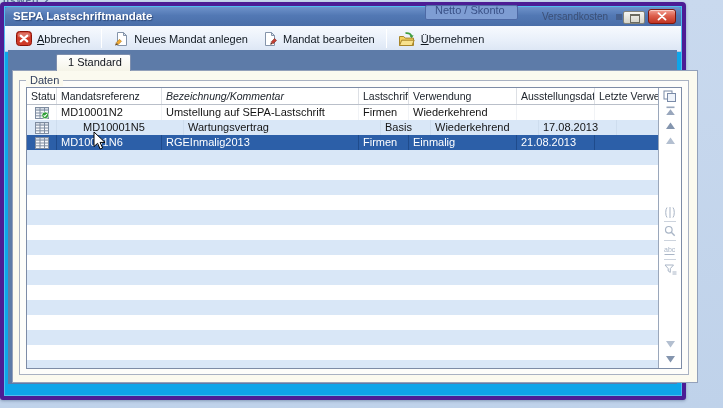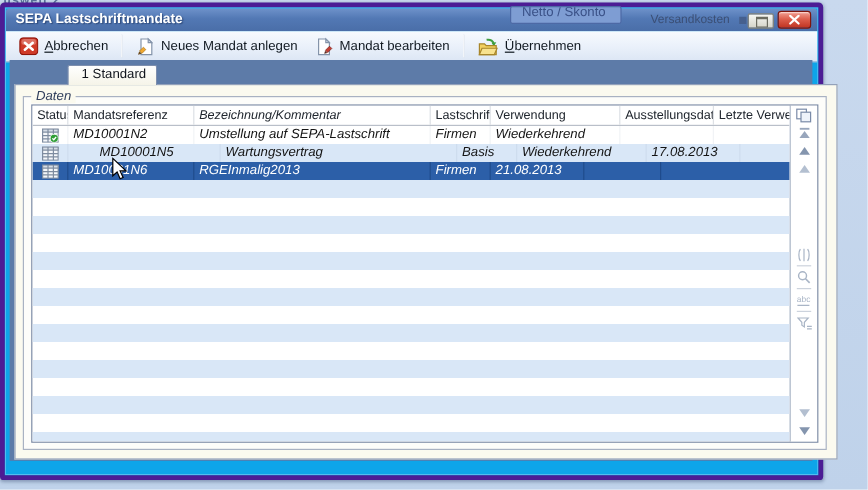--- a/index.html
+++ b/index.html
@@ -52,30 +52,30 @@
   .client { position:absolute; left:4px; right:5px; top:44px; bottom:12px; background:#5d7ba8; }
   .tab { position:absolute; left:4px; top:4px; height:17px; padding:1px 8px 0 11px; font-size:11px;
     color:#10141c; background:linear-gradient(180deg,#ffffff,#f5f4e8);
     border:1px solid #7e8fae; border-bottom:none; border-radius:2px 2px 0 0; z-index:3;margin-left:44px; }
   .tabpage { position:absolute; left:4px; top:20px; width:686px; bottom:1px;
     background:#fbfaef; border:1px solid #93a1ba; z-index:2; }
 
   .groupbox { position:absolute; left:6px; top:9px; right:8px; bottom:7px;
     border:1px solid #a9b2c2; background:#fdfdfa; }
   .groupbox-label { position:absolute; top:-7px; left:6px; padding:0 4px; font-size:11px;
-    color:#33415e; background:#fbfaef; line-height:12px;font-style:italic; }
+    color:#33415e; background:#fbfaef; line-height:12px; }
 
   .gridwrap { position:absolute; left:6px; top:6px; right:6px; bottom:5px;
     border:1px solid #7d8ca6; background:#ffffff; display:flex; overflow:hidden; }
   .grid { width:632px; flex:none; display:flex; flex-direction:column; overflow:hidden;
     border-right:1px solid #9aa7bb; }
   .g-header { display:flex; height:17px; flex:none; background:#ffffff; border-bottom:1px solid #b9bfc9; }
   .g-hcell { font-size:10.5px; color:#20262e; line-height:16px; padding-left:4px;
     border-right:1px solid #dde0e5; overflow:hidden; white-space:nowrap; flex:none; }
-  .g-row { display:flex; height:15px; flex:none; background:#ffffff;font-style:italic; }
+  .g-row { display:flex; height:15px; flex:none; background:#ffffff; }
   .g-row.alt { background:#d9e7f7; }
   .g-row.selected { background:#2c5fa8; color:#ffffff; }
   .g-cell { font-size:11px; color:#141414; line-height:15px; padding-left:4px;
     border-right:1px solid rgba(120,140,170,0.10); overflow:hidden; white-space:nowrap; flex:none; }
   .g-row.selected .g-cell { color:#ffffff; border-right:1px solid rgba(10,40,90,0.35); }
   .g-cell.status { display:flex; align-items:center; justify-content:center; padding-left:0; }
   .g-empty { height:15px; flex:none; }
   .g-empty.alt { background:#d9e7f7; }
 
   .navstrip { flex:1; position:relative; background:#ffffff; }
@@ -217,20 +217,21 @@
                       <svg width="14" height="12" viewBox="0 0 14 12">
                         <rect x="0.5" y="0.5" width="13" height="11" fill="#f5f7fa" stroke="#7e8ca0"></rect>
                         <rect x="0.5" y="0.5" width="13" height="2.6" fill="#d6dde6" stroke="#7e8ca0"></rect>
                         <path d="M0.5 6h13M0.5 8.8h13M5 0.5v11M9.5 0.5v11" stroke="#7e8ca0" fill="none"></path>
                       </svg>
                     </span>
                   </div>
                   <div class="g-cell" style="width: 105px;">MD10001N6</div>
                   <div class="g-cell" style="width: 197px;">RGEInmalig2013</div>
                   <div class="g-cell" style="width: 50px;">Firmen</div>
+                  <div class="g-cell" style="width: 108px;">Einmalig</div>
                   <div class="g-cell" style="width: 78px;">21.08.2013</div>
                   <div class="g-cell" style="width: 64px;"></div>
                 </div><div class="g-empty alt"></div><div class="g-empty"></div><div class="g-empty alt"></div><div class="g-empty"></div><div class="g-empty alt"></div><div class="g-empty"></div><div class="g-empty alt"></div><div class="g-empty"></div><div class="g-empty alt"></div><div class="g-empty"></div><div class="g-empty alt"></div><div class="g-empty"></div><div class="g-empty alt"></div><div class="g-empty"></div><div class="g-empty alt"></div></div>
           </div>
           <div class="navstrip">
             <div class="nav-group nav-top">
                 <div class="nav-ico">
                   <svg width="14" height="13" viewBox="0 0 14 13">
                     <rect x="1" y="1" width="8" height="8" fill="#ffffff" stroke="#7a8ba8"></rect>
                     <rect x="4.5" y="3.5" width="8" height="8" fill="#eef3fa" stroke="#7a8ba8"></rect>

